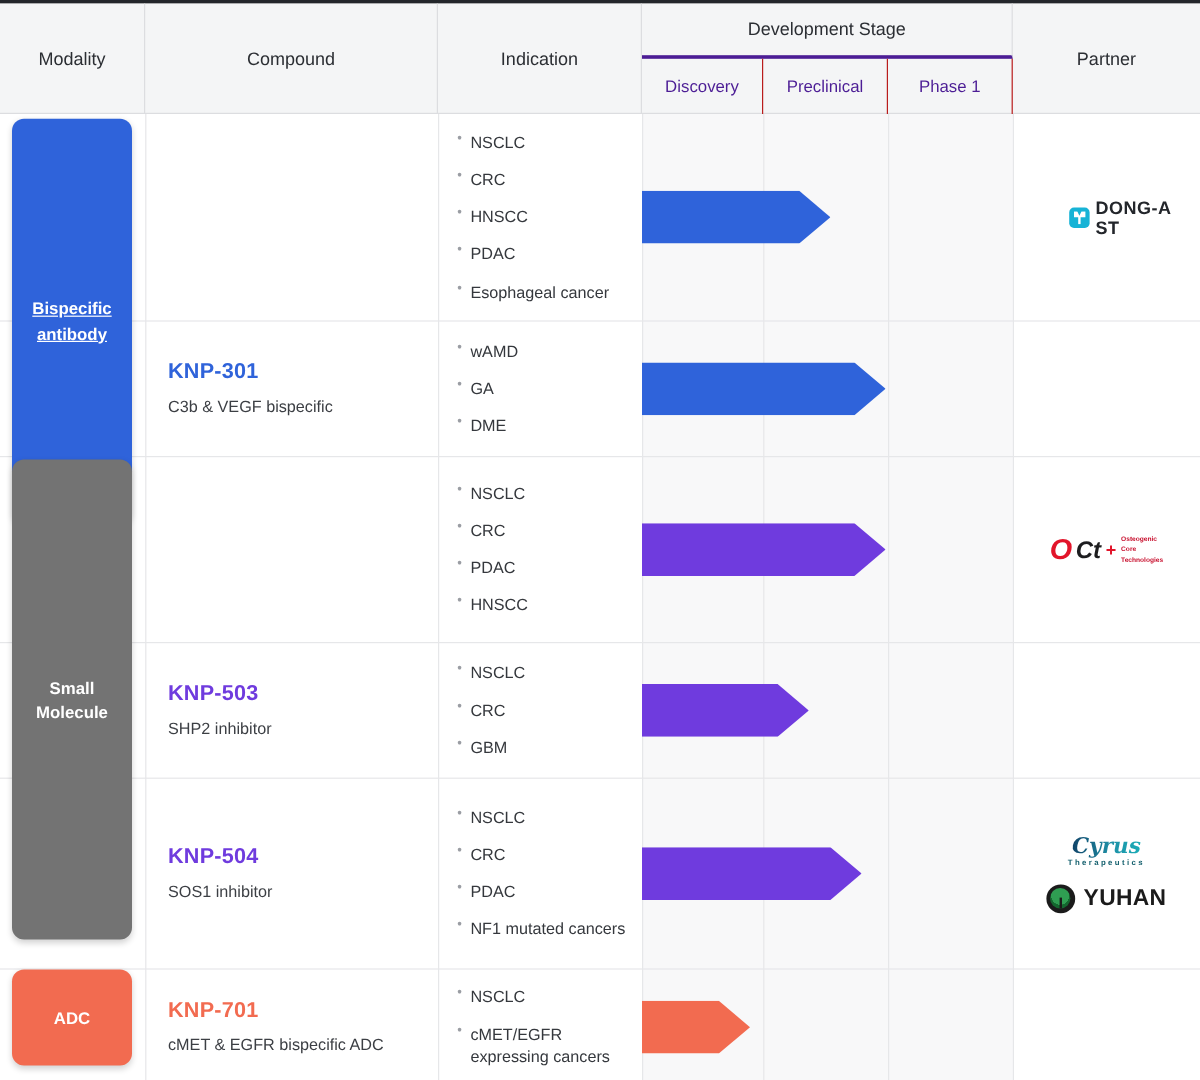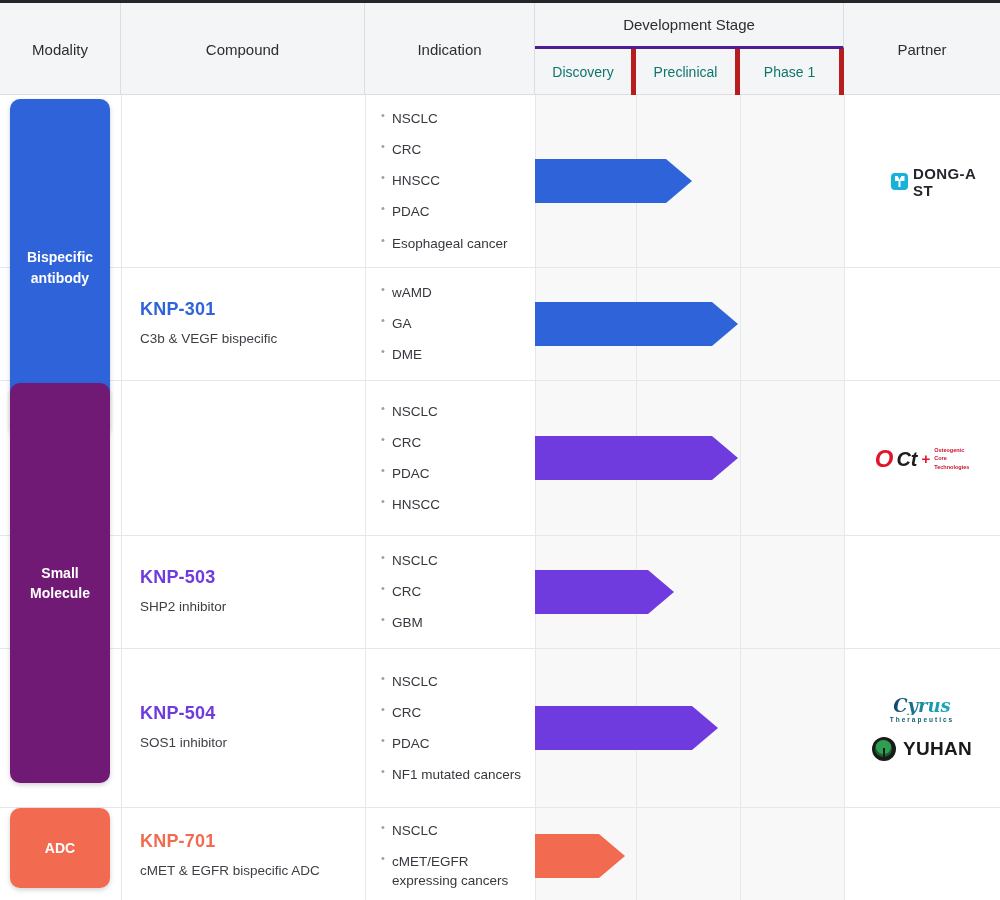--- a/index.html
+++ b/index.html
@@ -32,22 +32,22 @@
   }
   .th-modality   { left: 0;   top: 0; width: 121px; height: 92px; }
   .th-compound   { left: 121px; top: 0; width: 244px; height: 92px; }
   .th-indication { left: 365px; top: 0; width: 170px; height: 92px; }
   .th-devstage   { left: 535px; top: 0; width: 309px; height: 46px;
                    border-bottom: 3px solid #4c1d95; }
   .th-partner    { left: 844px; top: 0; width: 156px; height: 92px; border-right: none; }
   .th-sub {
     position: absolute; top: 46px; height: 46px;
     display: flex; align-items: center; justify-content: center;
-    font-size: 14px; color: #0f766e;
-    border-right: 5px solid #b91c1c;
+    font-size: 14px; color: #4c1d95;
+    border-right: 1px solid #b91c1c;
   }
   .th-sub0 { left: 535px; width: 101px; }
   .th-sub1 { left: 636px; width: 104px; }
   .th-sub2 { left: 740px; width: 104px; }
 
   
   .tbody { position: absolute; top: 92px; left: 0; width: 1000px; height: 808px; }
 
   .row {
     position: absolute; left: 0; width: 1000px;
@@ -306,25 +306,25 @@
           </div>
           <div class="arrow" style="left: 535px; width: 90px; top: calc(50% - 22px);">
             <svg viewBox="0 0 90 44" preserveAspectRatio="none">
               <polygon points="0,0 64,0 90,22 64,44 0,44" fill="#f26b50"></polygon>
             </svg>
           </div>
           <div class="partner" style="top: 0px; height: 95px;"></div>
         </div>
       </div>
     <div id="chips-host">
-        <div class="chip" style="top: 4px; height: 337px; background: rgb(47, 99, 218);">
+        <div class="chip" style="top: 4px; height: 337px; background: rgb(47, 99, 218); text-decoration: underline;">
           <span style="white-space: pre-line;">Bispecific
 antibody</span>
         </div>
-        <div class="chip" style="top: 288px; height: 400px; background: #701a75;">
+        <div class="chip" style="top: 288px; height: 400px; background: #737373;">
           <span style="white-space: pre-line;">Small
 Molecule</span>
         </div>
         <div class="chip" style="top: 713px; height: 80px; background: rgb(242, 107, 80);">
           <span style="white-space: pre-line;">ADC</span>
         </div>
       </div>
   </div>
 </div>
 

